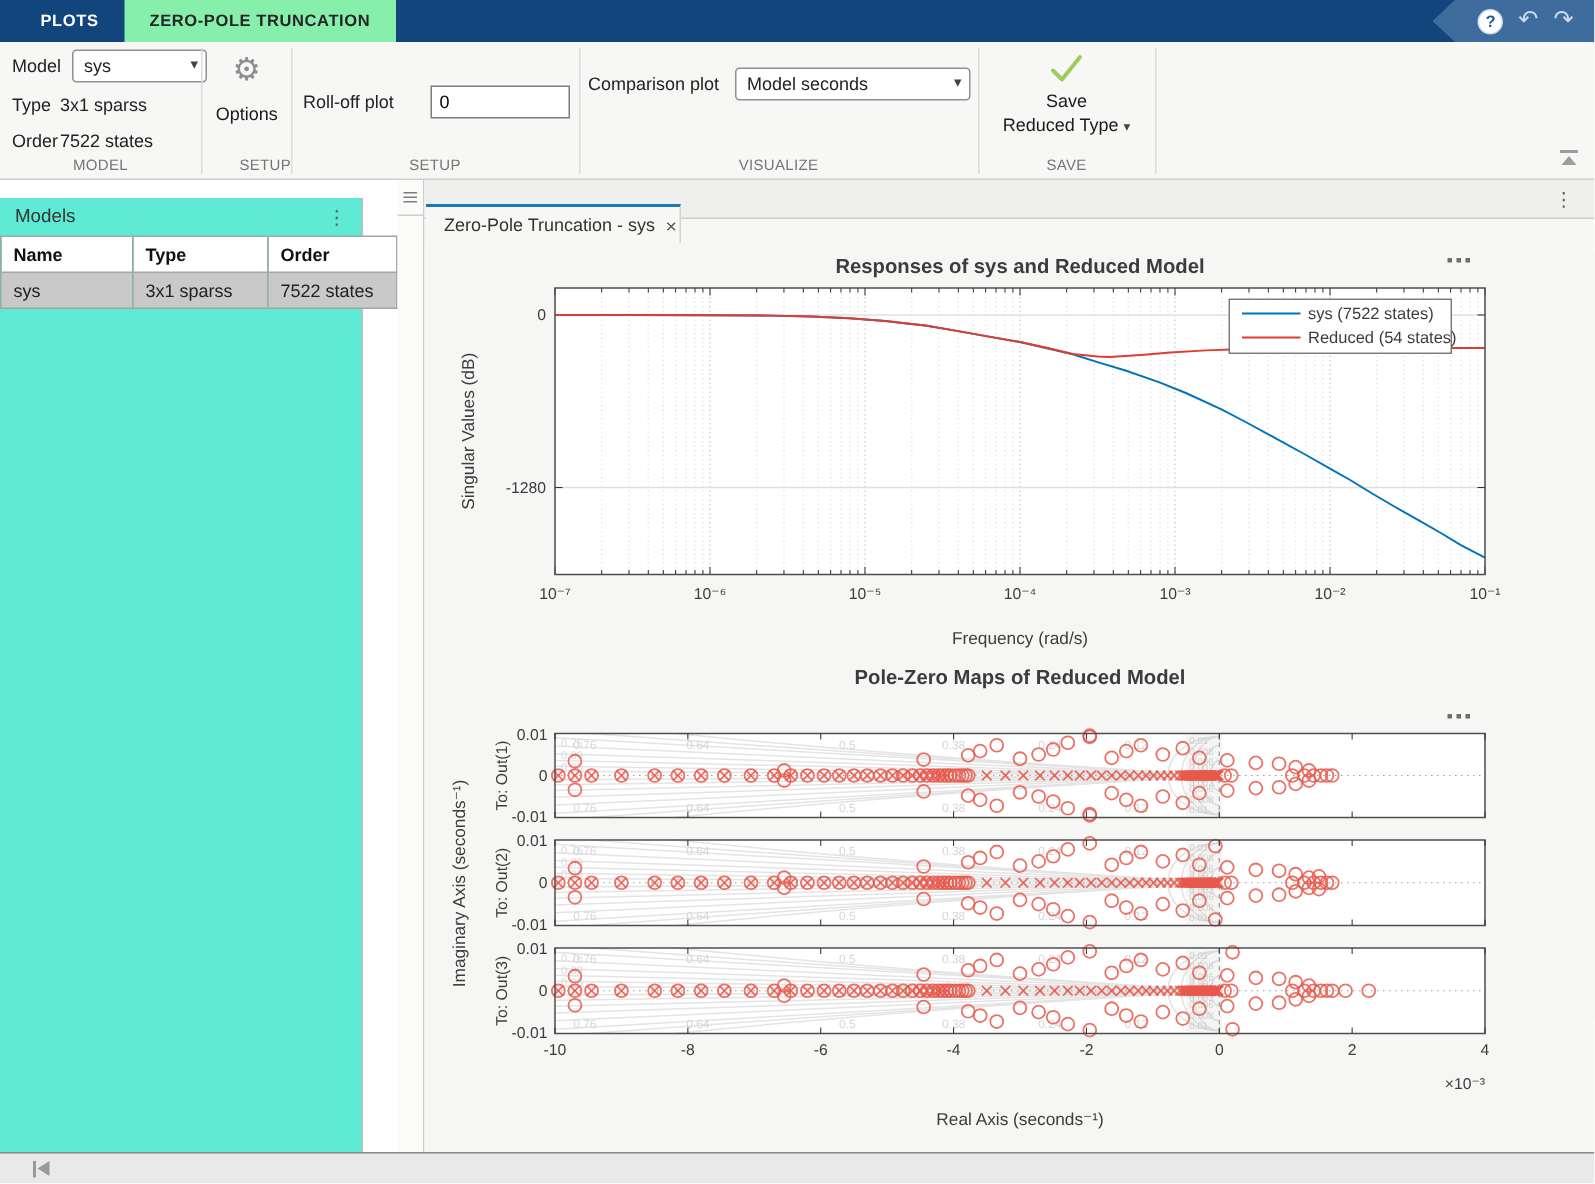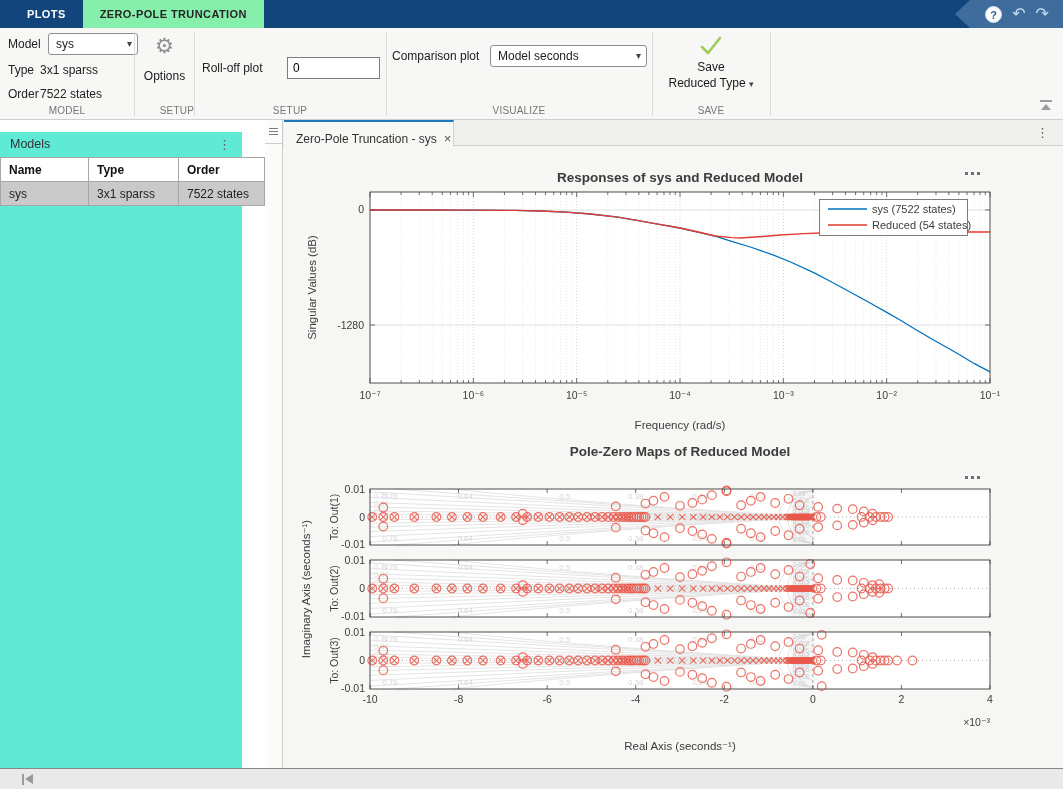--- a/index.html
+++ b/index.html
@@ -47,21 +47,21 @@
   .c-name { width:88px; } .c-type { width:90px; } .c-order { width:86px; }
 
   
   .splitter { position:absolute; left:265px; top:120px; width:18px; bottom:21px; background:#fbfbfa; border-right:1px solid #cdcdcd; }
   .grip { height:24px; border-bottom:1px solid #cdcdcd; display:flex; flex-direction:column; justify-content:center; align-items:center; gap:2px; cursor:pointer; }
   .grip span { display:block; width:9px; height:1px; background:#7c7c7c; }
 
   
   .docarea { position:absolute; left:283px; top:120px; right:0; bottom:21px; background:#f6f6f4; }
   .doc-tabbar { position:relative; height:26px; background:#efefed; border-bottom:1px solid #cfcfcf; }
-  .doc-tab { position:absolute; left:1px; top:0; height:26px; width:170px; background:#f7f7f5; border-top:2px solid #1878b8; border-right:1px solid #d3d3d3; display:flex; align-items:flex-end; padding:0 8px 0 12px; gap:7px; }
+  .doc-tab { position:absolute; left:1px; top:16px; height:26px; width:170px; background:#f7f7f5; border-top:2px solid #1878b8; border-right:1px solid #d3d3d3; display:flex; align-items:center; padding:0 8px 0 12px; gap:7px; }
   .doc-tab .lbl { font-size:12px; color:#333; white-space:nowrap; }
   .doc-tab .x { color:#555; font-size:13px; cursor:pointer; }
   .doc-tabbar .dots-v { right:14px; top:1px; line-height:24px; }
   .doc-body { position:absolute; left:0; top:26px; right:0; bottom:0; }
   .doc-body svg { position:absolute; left:0; top:0; }
 
   
   .statusbar { position:absolute; left:0; bottom:0; width:100%; height:21px; background:#e9e9e9; border-top:1px solid #878787; }
   .collapse-ic { position:absolute; left:22px; top:5px; width:12px; height:11px; cursor:pointer; }
   .collapse-ic .bar { position:absolute; left:0; top:0; width:2px; height:11px; background:#9a9a9a; }

